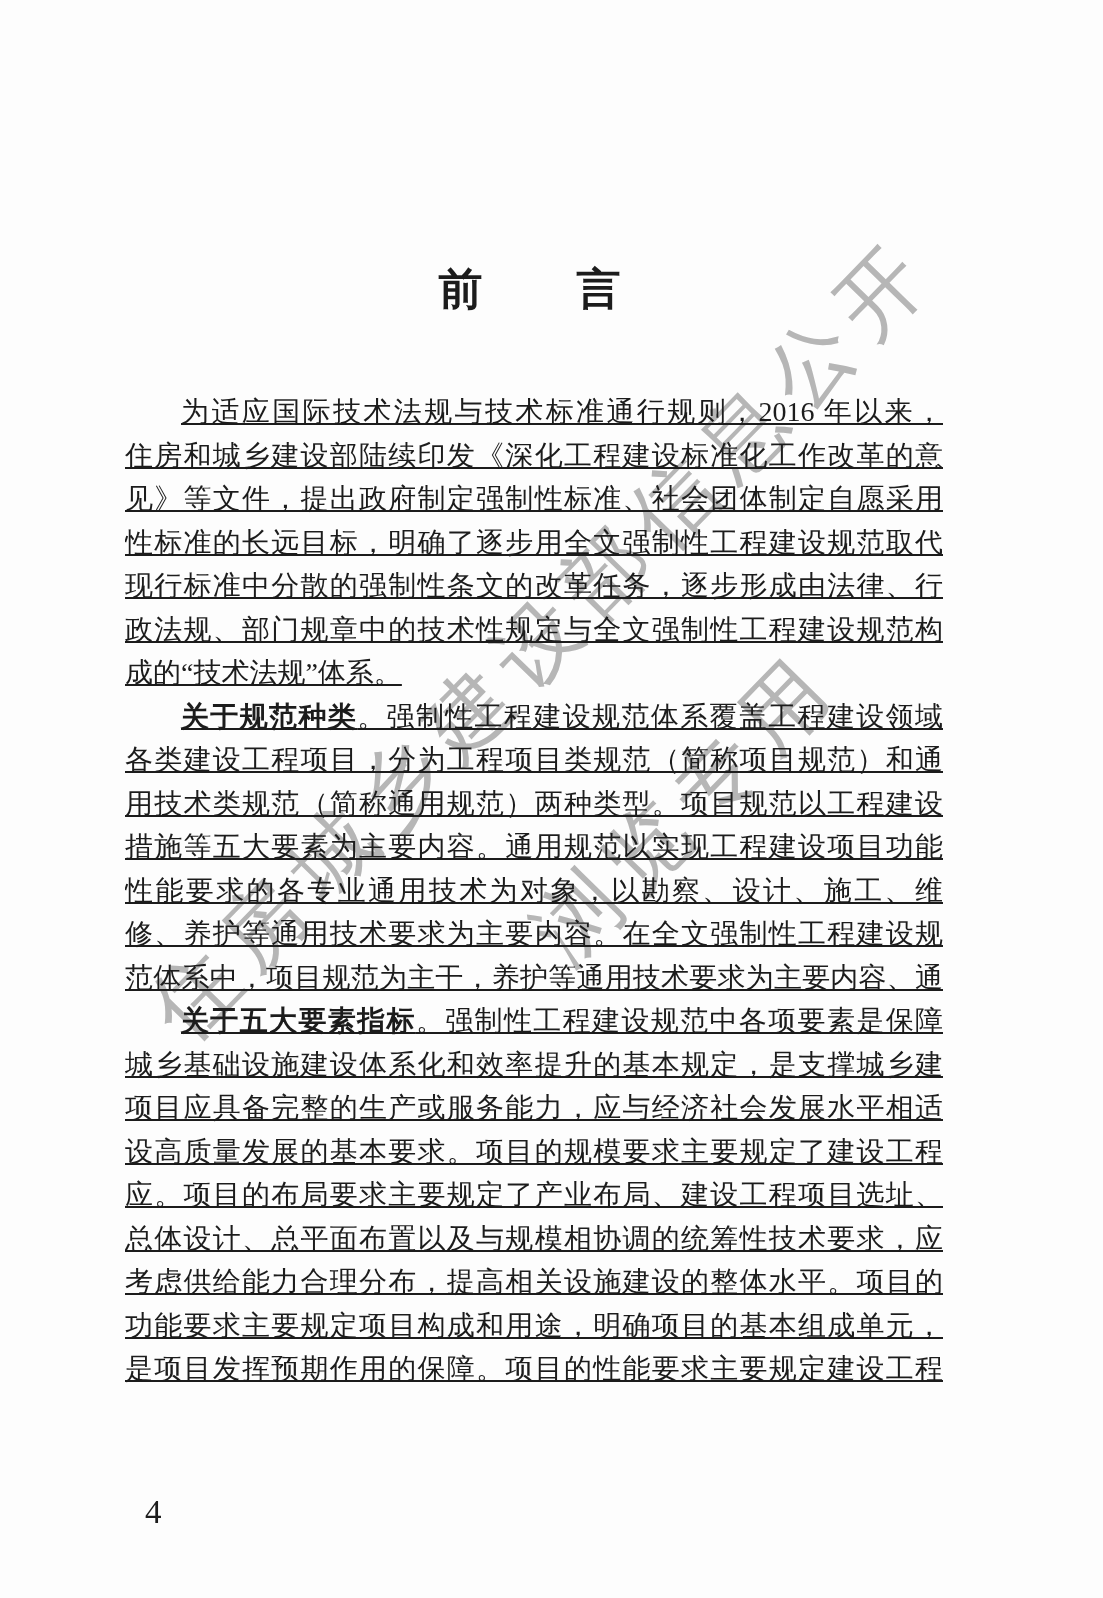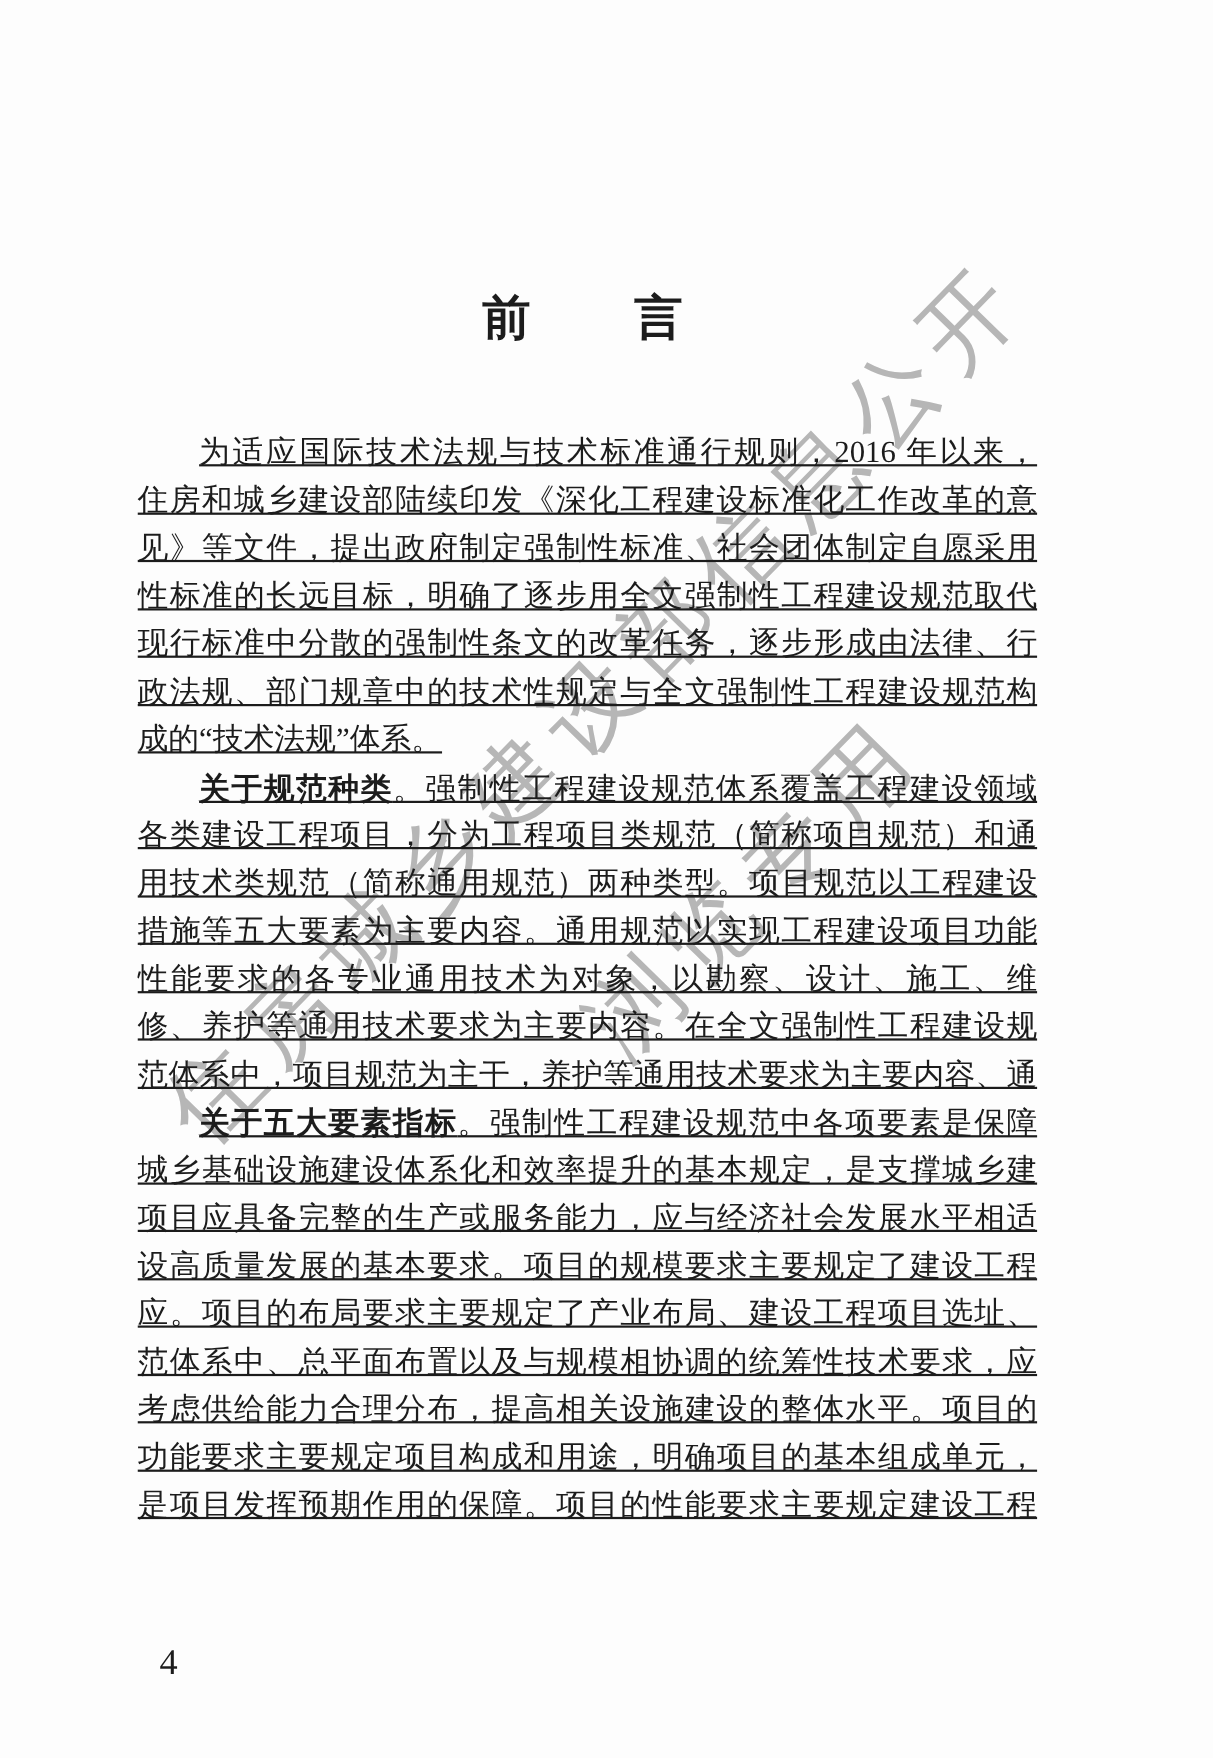--- a/index.html
+++ b/index.html
@@ -110,21 +110,21 @@
       <div class="line jl">修、养护等通用技术要求为主要内容。在全文强制性工程建设规</div>
       <div class="line jl">范体系中，项目规范为主干，养护等通用技术要求为主要内容、通</div>
     </div>
 
     <div class="para">
       <div class="line jl indent"><span class="lead">关于五大要素指标</span><span>。强制性工程建设规范中各项要素是保障</span></div>
       <div class="line jl">城乡基础设施建设体系化和效率提升的基本规定，是支撑城乡建</div>
       <div class="line jl">项目应具备完整的生产或服务能力，应与经济社会发展水平相适</div>
       <div class="line jl">设高质量发展的基本要求。项目的规模要求主要规定了建设工程</div>
       <div class="line jl">应。项目的布局要求主要规定了产业布局、建设工程项目选址、</div>
-      <div class="line jl">范体系中、总平面布置以及与规模相协调的统筹性技术要求，应</div>
+      <div class="line jl">总体设计、总平面布置以及与规模相协调的统筹性技术要求，应</div>
       <div class="line jl">考虑供给能力合理分布，提高相关设施建设的整体水平。项目的</div>
       <div class="line jl">功能要求主要规定项目构成和用途，明确项目的基本组成单元，</div>
       <div class="line jl">是项目发挥预期作用的保障。项目的性能要求主要规定建设工程</div>
     </div>
 
   </div>
 
   <div class="pagenum">4</div>
 
 </div>

